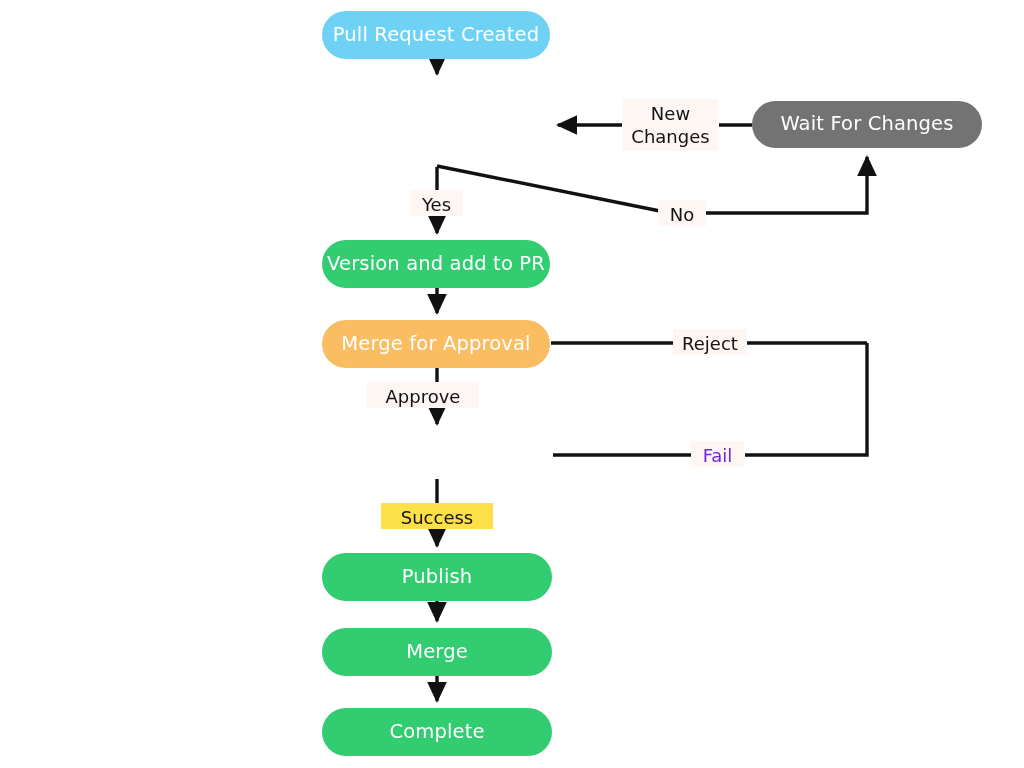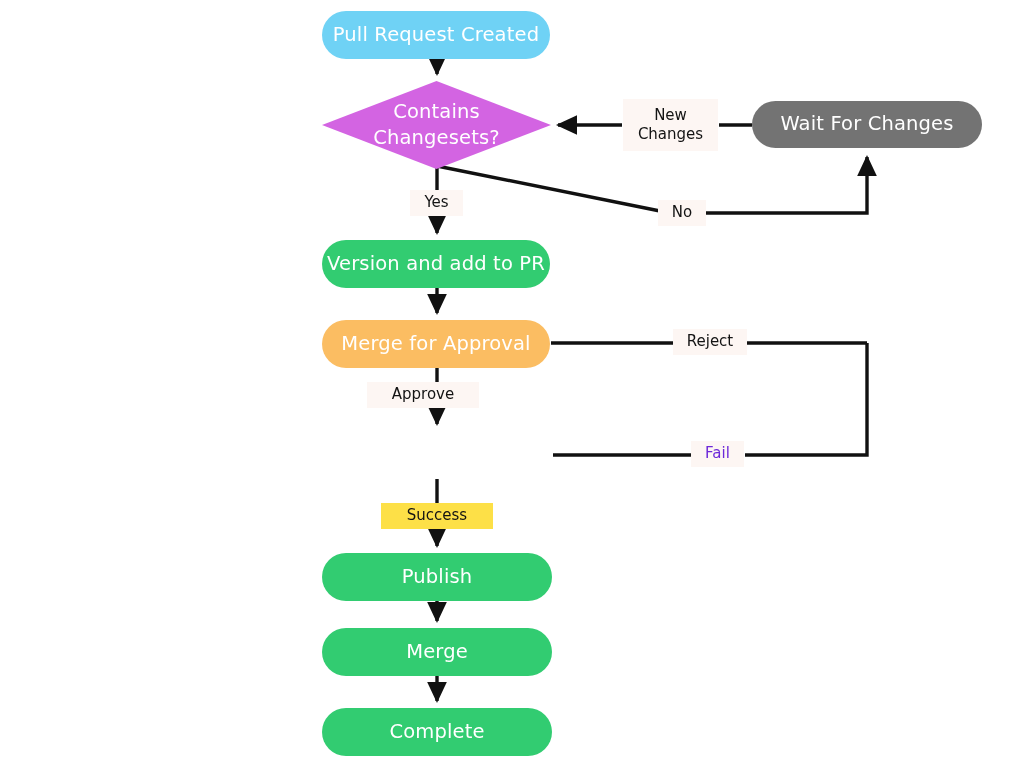--- a/index.html
+++ b/index.html
@@ -53,25 +53,25 @@
   }
   .diamond-label {
     position: relative;
     z-index: 2;
     line-height: 1.32;
   }
   .edge-label {
     position: absolute;
     display: flex;
     align-items: center;
-    justify-content: center;
+    justify-content: flex-start;
     flex-direction: column;
     box-sizing: border-box;
     color: #131313;
-    font-size: 15px;
+    font-size: 18px;
     line-height: 1.3;
     text-align: center;
     padding: 3px 9px;
     white-space: nowrap;
     background: #fdf6f3;
   }
 </style>
 </head>
 <body>
 
@@ -133,27 +133,20 @@
 
     <g>
       <line x1="437" y1="676" x2="437" y2="701" stroke="#111111" stroke-width="3.4" marker-end="url(#arrow)"></line>
     </g>
   </svg>
 
   <div class="node rounded" style="left: 322px; top: 11px; width: 228px; height: 48px; background: rgb(111, 210, 245); color: rgb(255, 255, 255);">
     <span>Pull Request Created</span>
   </div>
 
-  <div class="node diamond" style="left: 322px; top: 81px; width: 229px; height: 88px; color: rgb(255, 255, 255);">
-    <svg class="diamond-shape" viewBox="0 0 229 88" preserveAspectRatio="none" xmlns="http://www.w3.org/2000/svg">
-      <polygon points="114.5,0 229,44 114.5,88 0,44" fill="#d364e2"></polygon>
-    </svg>
-    <span class="diamond-label">Contains</span>
-    <span class="diamond-label">Changesets?</span>
-  </div>
 
   <div class="node rounded" style="left: 752px; top: 101px; width: 230px; height: 47px; background: #737373; color: rgb(255, 255, 255);">
     <span>Wait For Changes</span>
   </div>
 
   <div class="node rounded" style="left: 322px; top: 240px; width: 228px; height: 48px; background: rgb(50, 204, 113); color: rgb(255, 255, 255);">
     <span>Version and add to PR</span>
   </div>
 
   <div class="node rounded" style="left: 322px; top: 320px; width: 228px; height: 48px; background: rgb(251, 189, 98); color: rgb(255, 255, 255);">

